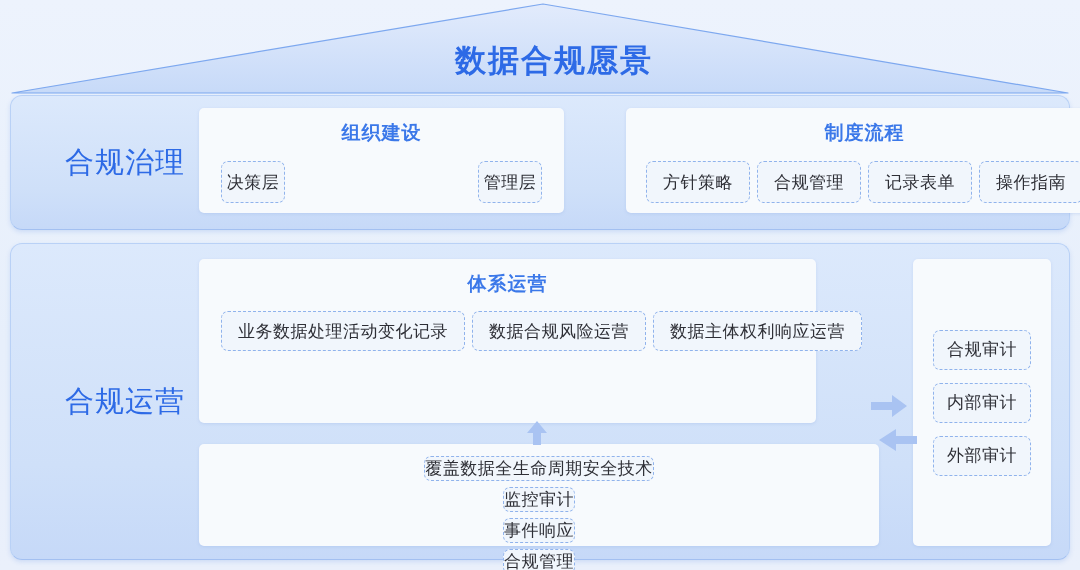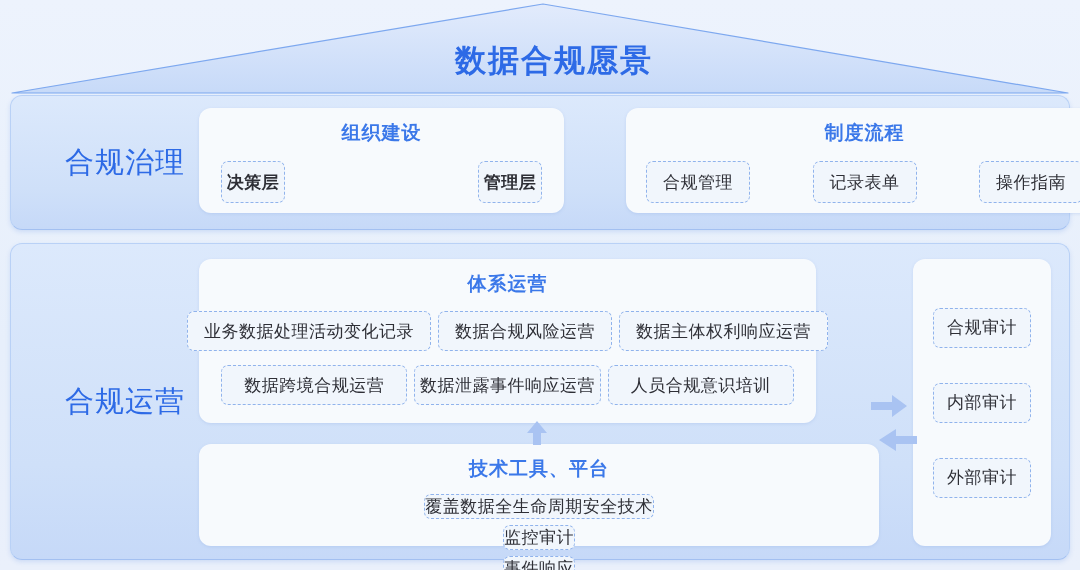--- a/index.html
+++ b/index.html
@@ -23,55 +23,55 @@
   }
   #band-governance{top:95px;height:133px;}
   #band-operations{top:243px;height:315px;}
   .band-label{
     position:absolute;left:34px;top:0;height:100%;width:160px;
     display:flex;align-items:center;justify-content:center;
     font-size:29px;font-weight:normal;color:#2d6ae6;letter-spacing:1px;
   }
   
   .card{
-    position:absolute;background:#f7fafd;border-radius:12px;
+    position:absolute;background:#f7fafd;border-radius:5px;
     box-shadow:0 1px 3px rgba(130,165,225,0.25);
   }
   .card-title{
     text-align:center;font-size:19px;font-weight:bold;color:#3b78e9;
     letter-spacing:1px;padding-top:12px;
   }
   
   .chip{
     border:1.6px dashed #90b3ec;border-radius:7px;background:#f1f6fc;
     display:flex;align-items:center;justify-content:center;
     font-size:17px;color:#2e2f36;font-weight:500;letter-spacing:0.5px;
     height:40px;box-sizing:border-box;white-space:nowrap;
   }
-  .chip-row{display:flex;justify-content:center;align-items:center;}
+  .chip-row{display:flex;justify-content:flex-start;align-items:center;}
   
   #card-org{left:188px;top:12px;width:365px;height:105px;}
   #card-org .chip-row{margin-top:15px;padding:0 22px;justify-content:space-between;}
-  #card-org .chip{width:64px;height:42px;font-weight:bold;}
+  #card-org .chip{width:64px;height:42px;}
   #card-proc{left:570px;top:12px;width:477px;height:105px;margin-left:45px;}
   #card-proc .chip-row{margin-top:15px;padding:0 20px;justify-content:space-between;}
   #card-proc .chip{width:104px;height:42px;}
   
   #card-sysops{left:188px;top:15px;width:617px;height:164px;}
   #card-sysops .chip-row{margin-top:14px;padding:0 22px;gap:7px;}
   #card-sysops .row1 .chip{padding:0 16px;}
   #card-sysops .row2 .chip{flex:1 1 0;}
   #card-tech{left:188px;top:200px;width:680px;height:102px;}
   #card-tech .chip-row{margin-top:12px;padding:0 22px;gap:6px;flex-direction:column;}
   #card-tech .chip.wide{flex:2.95 1 0;}
   #card-tech .chip.small{flex:1 1 0;}
   
   #card-audit{
     left:902px;top:15px;width:138px;height:287px;
-    display:flex;flex-direction:column;align-items:center;justify-content:center;gap:35px;
+    display:flex;flex-direction:column;align-items:center;justify-content:center;gap:13px;
   }
   #card-audit .chip{width:98px;height:40px;}
   
   #arrows{position:absolute;left:0;top:0;pointer-events:none;}
 </style>
 </head>
 <body>
 
 <div id="stage">
 
@@ -93,46 +93,41 @@
       <div class="card-title">组织建设</div>
       <div class="chip-row">
         <div class="chip">决策层</div>
         <div class="chip">管理层</div>
       </div>
     </div>
 
     <div class="card" id="card-proc">
       <div class="card-title">制度流程</div>
       <div class="chip-row">
+        <div class="chip">方针策略</div>
         <div class="chip">合规管理</div>
         <div class="chip">记录表单</div>
         <div class="chip">操作指南</div>
       </div>
     </div>
   </div>
 
   <div class="band" id="band-operations">
     <div class="band-label">合规运营</div>
 
     <div class="card" id="card-sysops">
       <div class="card-title">体系运营</div>
       <div class="chip-row row1">
         <div class="chip">业务数据处理活动变化记录</div>
         <div class="chip">数据合规风险运营</div>
         <div class="chip">数据主体权利响应运营</div>
       </div>
-      <div class="chip-row row2">
-        <div class="chip">数据跨境合规运营</div>
-        <div class="chip">数据泄露事件响应运营</div>
-        <div class="chip">人员合规意识培训</div>
-      </div>
     </div>
 
     <div class="card" id="card-tech">
-      <div class="card-title">技术工具、平台</div>
       <div class="chip-row">
         <div class="chip wide">覆盖数据全生命周期安全技术</div>
         <div class="chip small">监控审计</div>
         <div class="chip small">事件响应</div>
         <div class="chip small">合规管理</div>
       </div>
     </div>
 
     <div class="card" id="card-audit">
       <div class="chip">合规审计</div>

